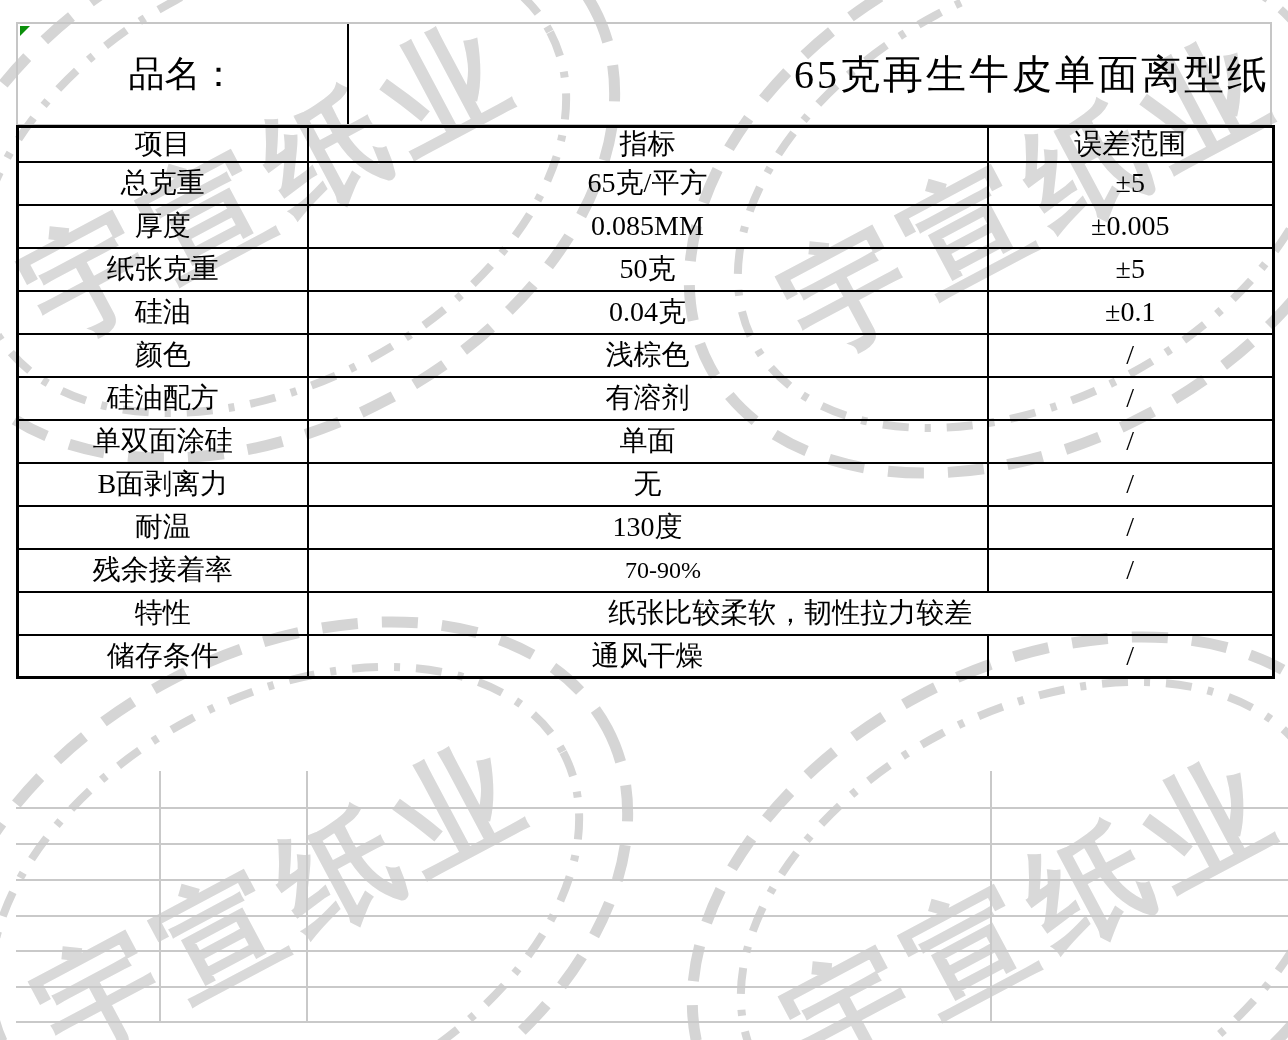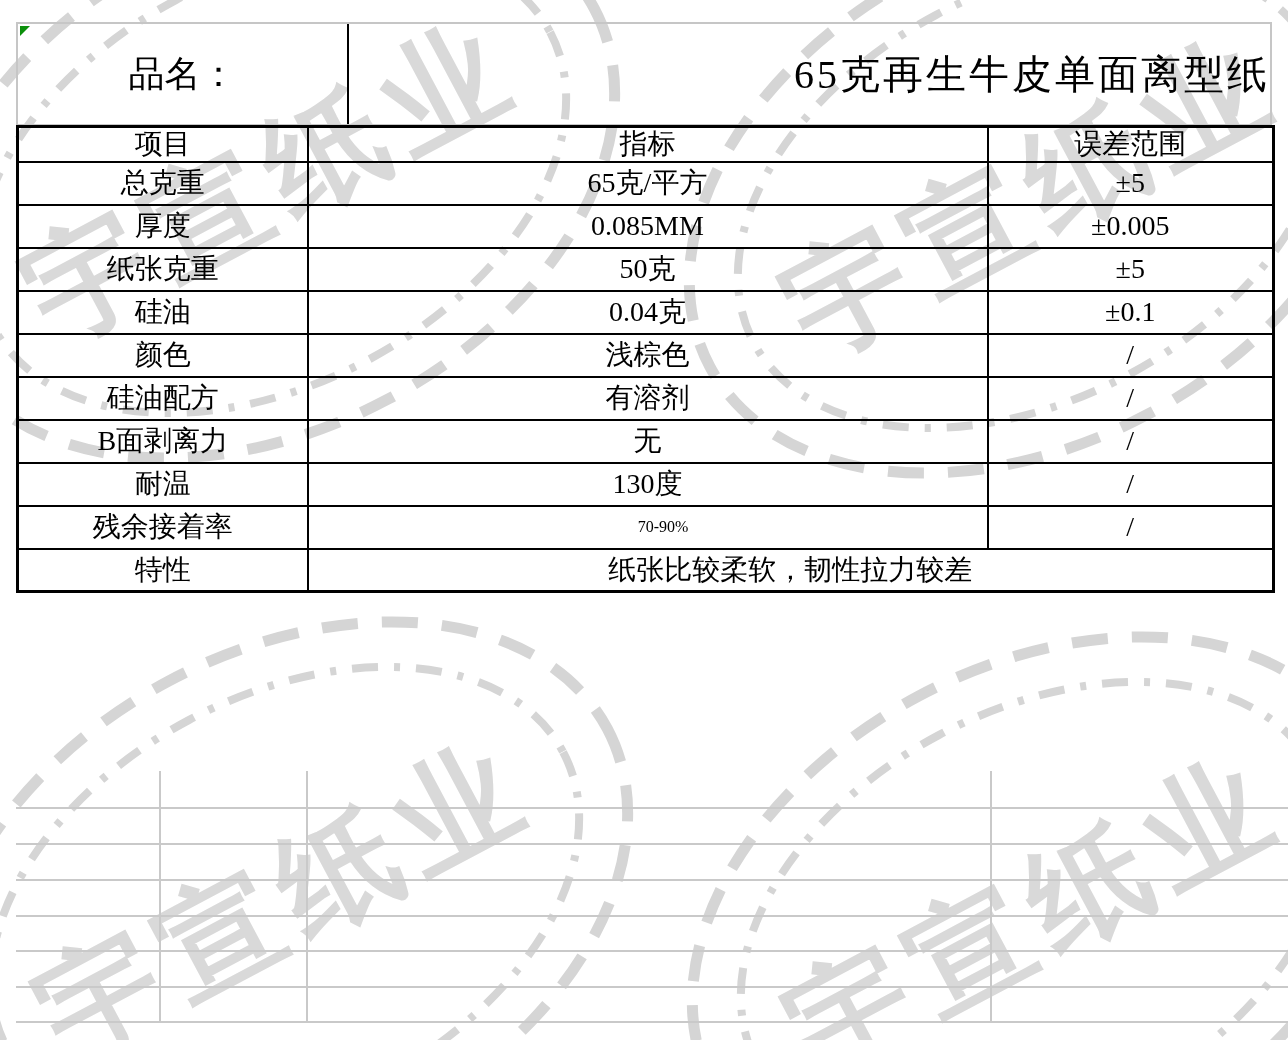--- a/index.html
+++ b/index.html
@@ -52,21 +52,21 @@
   .spec-table col.c3 { width:286px; }
   .spec-table { border:3px solid var(--border_black,#000); }
   .spec-table th, .spec-table td {
     border:2px solid var(--border_black,#000);
     text-align:center; vertical-align:middle;
     font-size:28px; font-weight:normal; line-height:1; padding:0;
     overflow:visible; white-space:nowrap;
   }
   .spec-table thead tr { height:35px;margin-top:46px; }
   .spec-table tbody tr { height:43px; }
-  .spec-table .small { font-size:16px;padding-left:31px; }
+  .spec-table .small { font-size:24px;padding-left:31px; }
 </style>
 </head>
 <body>
 
 <svg class="wm-layer" width="1288" height="1040" viewBox="0 0 1288 1040" aria-hidden="true">
   <g transform="translate(272,180) rotate(-28)">
     <ellipse class="ring-outer" rx="365" ry="248"></ellipse>
     <ellipse class="ring-inner" rx="315" ry="204"></ellipse>
     <text class="wm-text" text-anchor="middle" dominant-baseline="central">宇宣纸业</text>
   </g>
@@ -148,32 +148,42 @@
         <td>颜色</td>
         <td>浅棕色</td>
         <td>/</td>
       </tr>
       <tr>
         <td>硅油配方</td>
         <td>有溶剂</td>
         <td>/</td>
       </tr>
       <tr>
+        <td>单双面涂硅</td>
+        <td>单面</td>
+        <td>/</td>
+      </tr>
+      <tr>
         <td>B面剥离力</td>
         <td>无</td>
         <td>/</td>
       </tr>
       <tr>
         <td>耐温</td>
         <td>130度</td>
         <td>/</td>
       </tr>
       <tr>
         <td>残余接着率</td>
         <td class="small">70-90%</td>
         <td>/</td>
       </tr>
       <tr>
         <td>特性</td>
         <td colspan="2">纸张比较柔软，韧性拉力较差</td>
       </tr>
+      <tr>
+        <td>储存条件</td>
+        <td>通风干燥</td>
+        <td>/</td>
+      </tr>
     </tbody>
 </table>
 
 </body></html>

